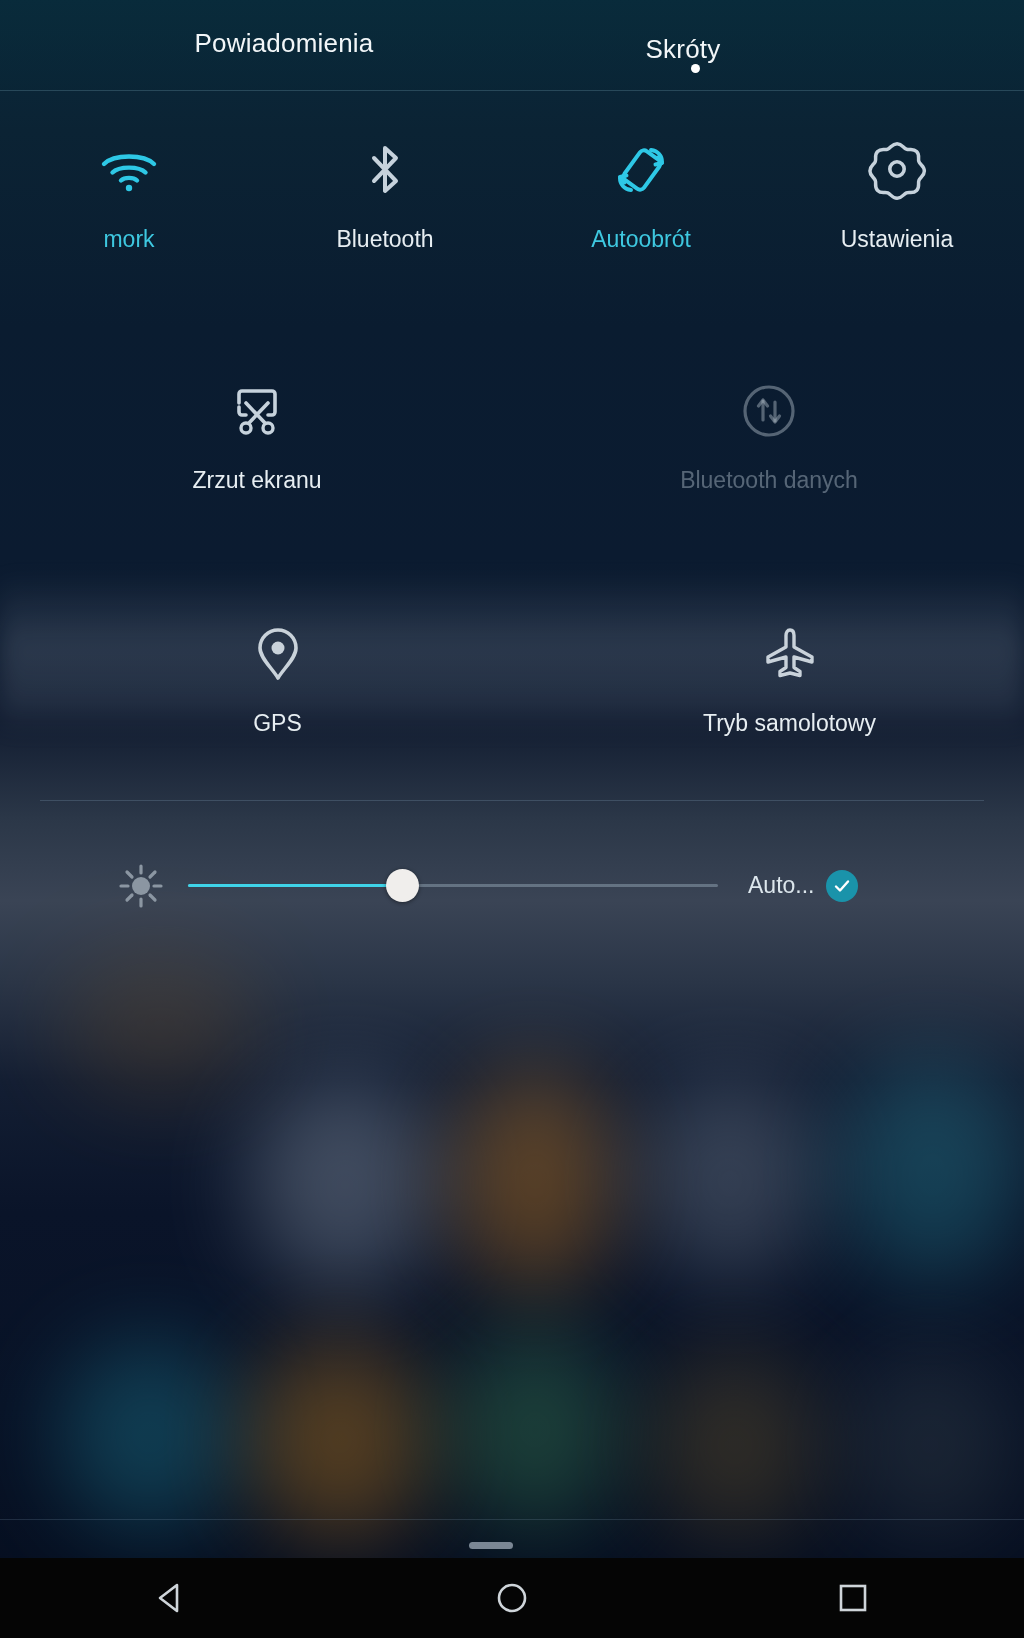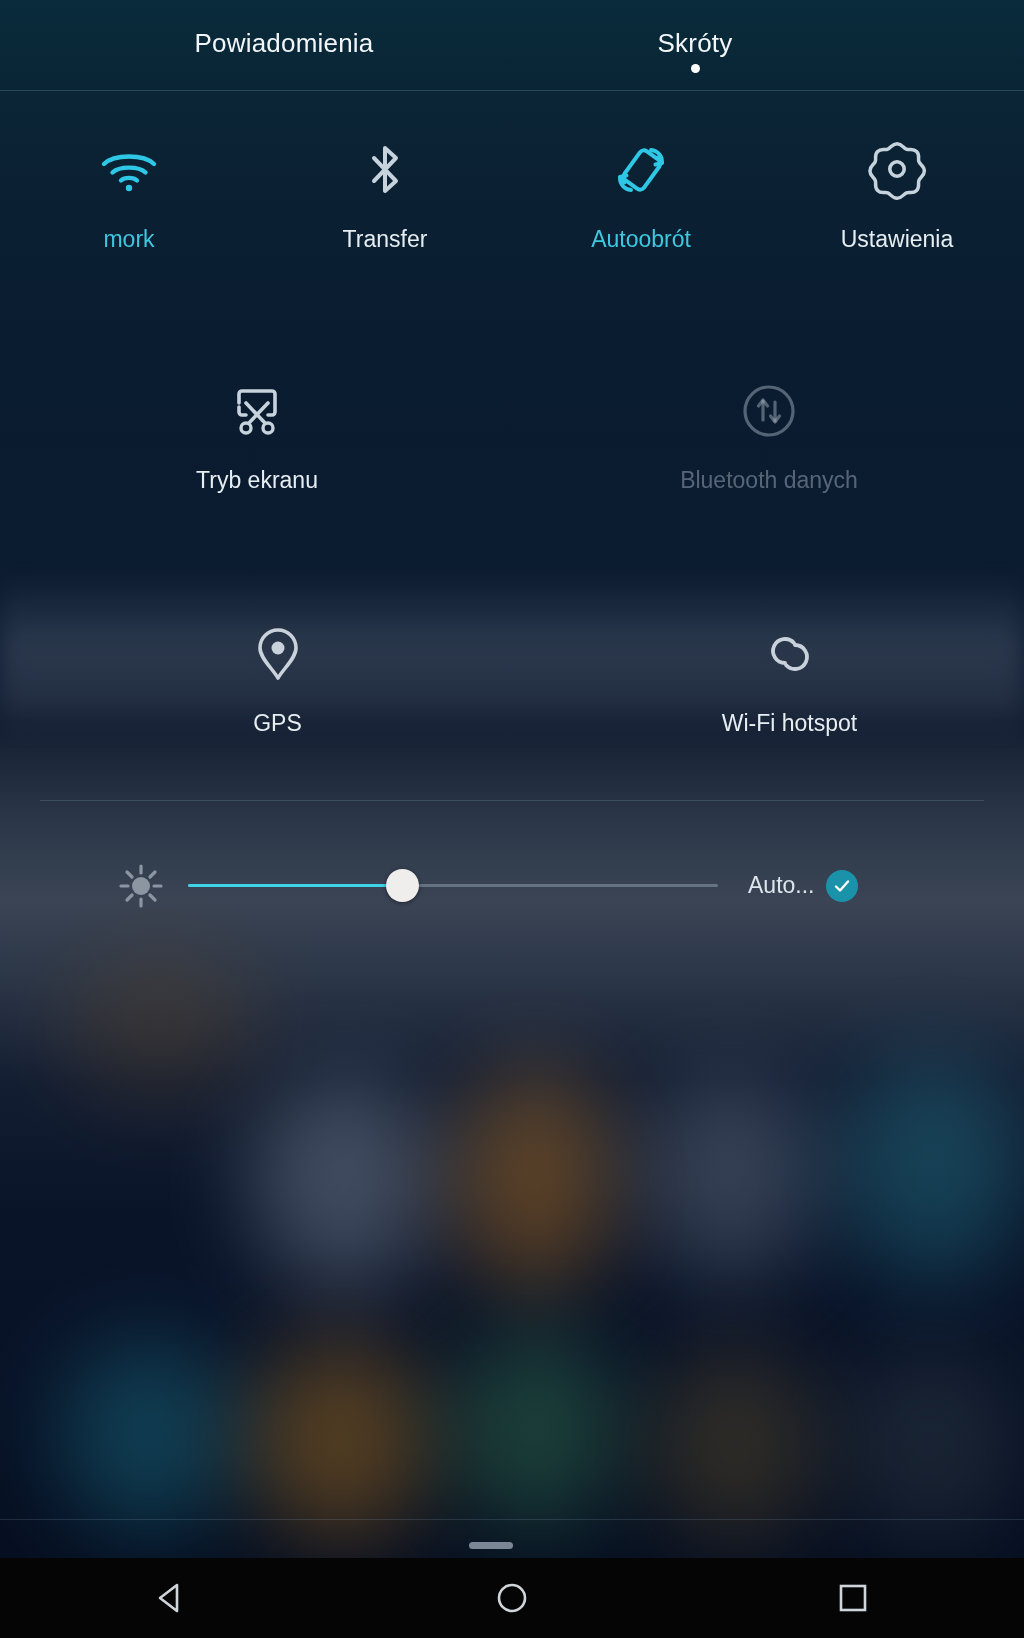--- a/index.html
+++ b/index.html
@@ -61,21 +61,21 @@
     background:rgba(150,200,220,.22);
   }
   .tab {
     position:absolute; top:28px;
     font-size:26px; letter-spacing:.2px;
     color:#f2f6f8;
     text-align:center;
     white-space:nowrap;
   }
   .tab.t0 { left:130px; width:308px; }
-  .tab.t1 { left:560px; width:270px; }
+  .tab.t1 { left:548px; width:270px;margin-top:6px; }
   .tab-dot {
     position:absolute; top:64px; left:691px;
     width:9px; height:9px; border-radius:50%;
     background:#ffffff;
   }
 
   
   .grid {
     position:absolute; left:1px; top:91px; width:1024px;
   }
@@ -230,21 +230,21 @@
         </div>
         <div class="tile-label">mork</div>
       </div>
 
       <div class="tile">
         <div class="tile-icon">
           <svg width="44" height="58" viewBox="0 0 44 58" fill="none">
             <path class="ic-off" d="M11 17 L33 40 L22 50 L22 7 L33 17 L11 40" stroke-width="4" stroke-linejoin="round" stroke-linecap="round"></path>
           </svg>
         </div>
-        <div class="tile-label">Transfer</div>
+        <div class="tile-label">Bluetooth</div>
       </div>
 
       <div class="tile on">
         <div class="tile-icon">
           <svg width="60" height="58" viewBox="0 0 60 58" fill="none">
             <rect class="ic-on" x="19" y="11" width="24" height="36" rx="5" stroke-width="4" transform="rotate(36 31 29)"></rect>
             <path class="ic-on" d="M40 9 C47 10, 51 15, 51 21" stroke-width="4" stroke-linecap="round"></path>
             <path class="ic-on" d="M51 22 L46.5 16.5 M51 22 L44.5 23.5" stroke-width="4" stroke-linecap="round"></path>
             <path class="ic-on" d="M20 49 C13 48, 9 43, 9 37" stroke-width="4" stroke-linecap="round"></path>
             <path class="ic-on" d="M9 36 L13.5 41.5 M9 36 L15.5 34.5" stroke-width="4" stroke-linecap="round"></path>
@@ -270,21 +270,21 @@
         <div class="tile-icon">
           <svg width="58" height="56" viewBox="0 0 58 56" fill="none">
             <path class="ic-off" d="M11 20 V11 a3 3 0 0 1 3-3 H44 a3 3 0 0 1 3 3 V29 a3 3 0 0 1-3 3 H40" stroke-width="3.6" stroke-linecap="round"></path>
             <path class="ic-off" d="M11 24 V29 a3 3 0 0 0 3 3 H18" stroke-width="3.6" stroke-linecap="round"></path>
             <path class="ic-off" d="M18 20 L37 40" stroke-width="3.6" stroke-linecap="round"></path>
             <path class="ic-off" d="M40 20 L21 40" stroke-width="3.6" stroke-linecap="round"></path>
             <circle class="ic-off" cx="18" cy="45" r="5" stroke-width="3.4"></circle>
             <circle class="ic-off" cx="40" cy="45" r="5" stroke-width="3.4"></circle>
           </svg>
         </div>
-        <div class="tile-label">Tryb ekranu</div>
+        <div class="tile-label">Zrzut ekranu</div>
       </div>
 
 
       <div class="tile off-dim">
         <div class="tile-icon">
           <svg width="58" height="58" viewBox="0 0 58 58" fill="none">
             <circle class="ic-dim" cx="29" cy="29" r="24" stroke-width="3.2"></circle>
             <path class="ic-dim" d="M23 38 V19" stroke-width="3.2" stroke-linecap="round"></path>
             <path class="ic-dim" d="M23 18 L18.5 24 M23 18 L27.5 24" stroke-width="3.2" stroke-linecap="round"></path>
             <path class="ic-dim" d="M35 20 V39" stroke-width="3.2" stroke-linecap="round"></path>
@@ -299,31 +299,30 @@
       <div class="tile">
         <div class="tile-icon">
           <svg width="48" height="60" viewBox="0 0 48 60" fill="none">
             <path class="ic-soft" d="M24 6 C14 6, 6 14, 6 24 C6 34, 18 44, 24 54 C30 44, 42 34, 42 24 C42 14, 34 6, 24 6 Z" stroke-width="3.6" stroke-linejoin="round"></path>
             <circle cx="24" cy="24" r="6.5" fill="#c9d2da"></circle>
           </svg>
         </div>
         <div class="tile-label">GPS</div>
       </div>
 
+
+
       <div class="tile">
         <div class="tile-icon">
           <svg width="58" height="58" viewBox="0 0 58 58" fill="none">
-            <path class="ic-soft" d="M33 18 a12 12 0 1 0 -9 20" stroke-width="3.8" stroke-linecap="round"></path>
-            <path class="ic-soft" d="M25 40 a12 12 0 1 0 9 -20" stroke-width="3.8" stroke-linecap="round"></path>
-          </svg>
-        </div>
-        <div class="tile-label">Wi-Fi hotspot</div>
-      </div>
-
-
+            <path class="ic-soft" d="M29 5 c2.6 0 4 2.4 4 5.5 V22 l18 10 v5 l-18-5 v10.5 l6 4 v4 l-10-2.5 l-10 2.5 v-4 l6-4 V32 L7 37 v-5 l18-10 V10.5 C25 7.4 26.4 5 29 5 Z" stroke-width="3.4" stroke-linejoin="round"></path>
+          </svg>
+        </div>
+        <div class="tile-label">Tryb samolotowy</div>
+      </div>
     </div>
   </div>
 
   <div class="divider-faint" style="top:800px;"></div>
 
   <div class="brightness">
     <div class="bright-icon">
       <svg width="48" height="48" viewBox="0 0 48 48" fill="none">
         <circle cx="24" cy="24" r="9" fill="#8b96a2"></circle>
         <g stroke="#8b96a2" stroke-width="3.2" stroke-linecap="round">

